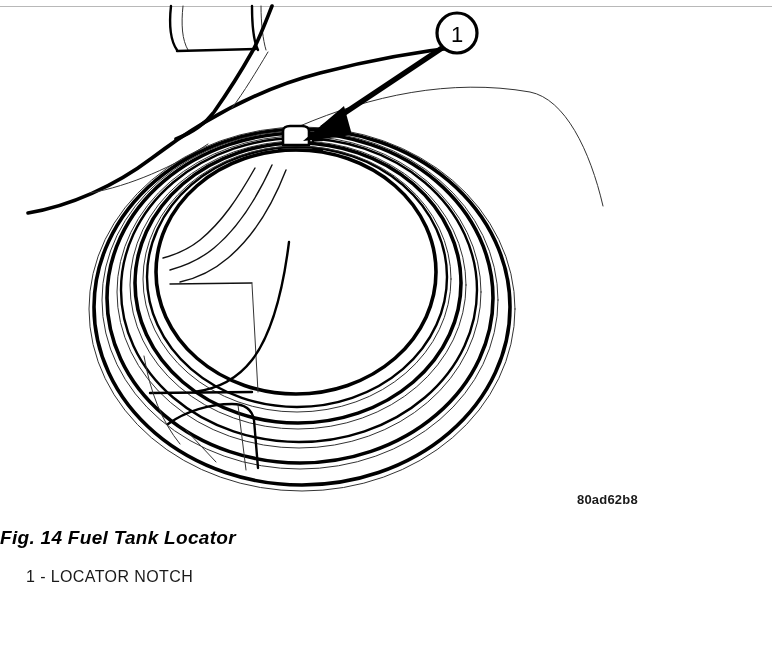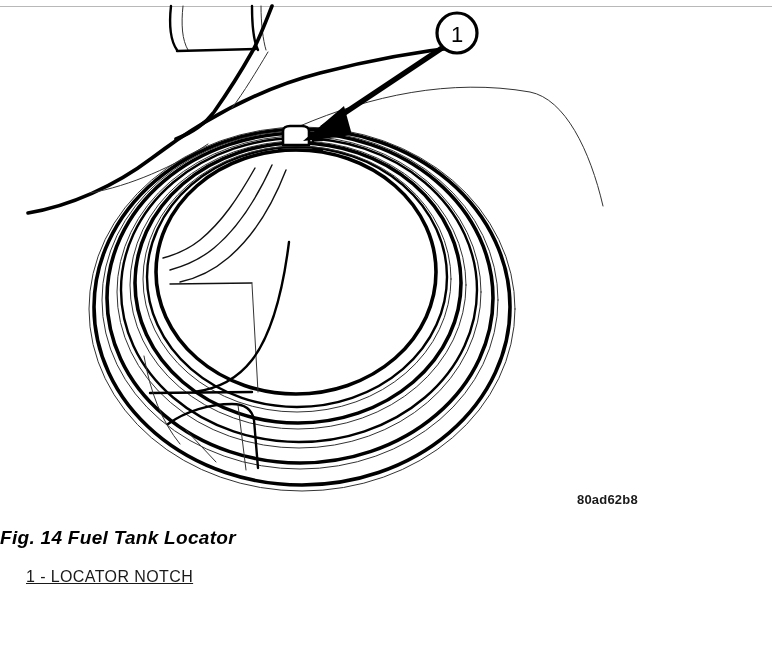--- a/index.html
+++ b/index.html
@@ -88,21 +88,20 @@
   }
 
   .legend-row {
     font-family: "Liberation Sans", sans-serif;
     font-size: 16px;
     font-weight: normal;
     letter-spacing: 0.4px;
     color: #1a1a1a;
     line-height: 22px;
     white-space: nowrap;
-    text-decoration: underline;
   }
 
   
   .ln-heavy  { fill: none; stroke: #000000; stroke-width: 3.6; stroke-linecap: round; stroke-linejoin: round; }
   .ln-med    { fill: none; stroke: #000000; stroke-width: 2.4; stroke-linecap: round; stroke-linejoin: round; }
   .ln-light  { fill: none; stroke: #111111; stroke-width: 1.4; stroke-linecap: round; stroke-linejoin: round; }
   .ln-hair   { fill: none; stroke: #333333; stroke-width: 1.0; stroke-linecap: round; stroke-linejoin: round; }
 
   .callout-circle { fill: #ffffff; stroke: #000000; stroke-width: 3.2; }
   .callout-text {

